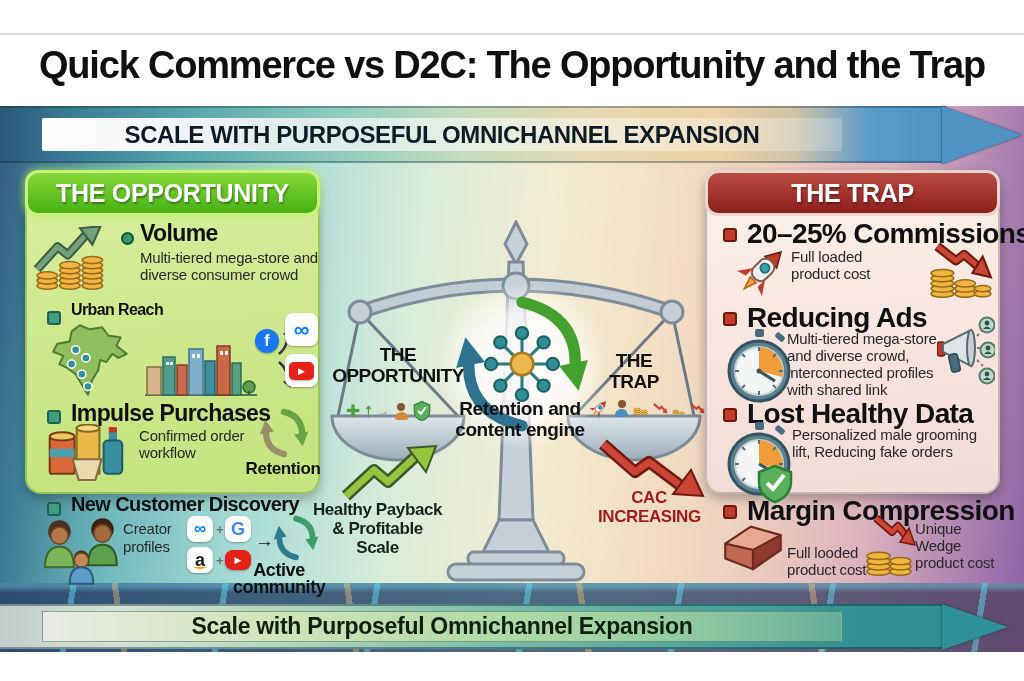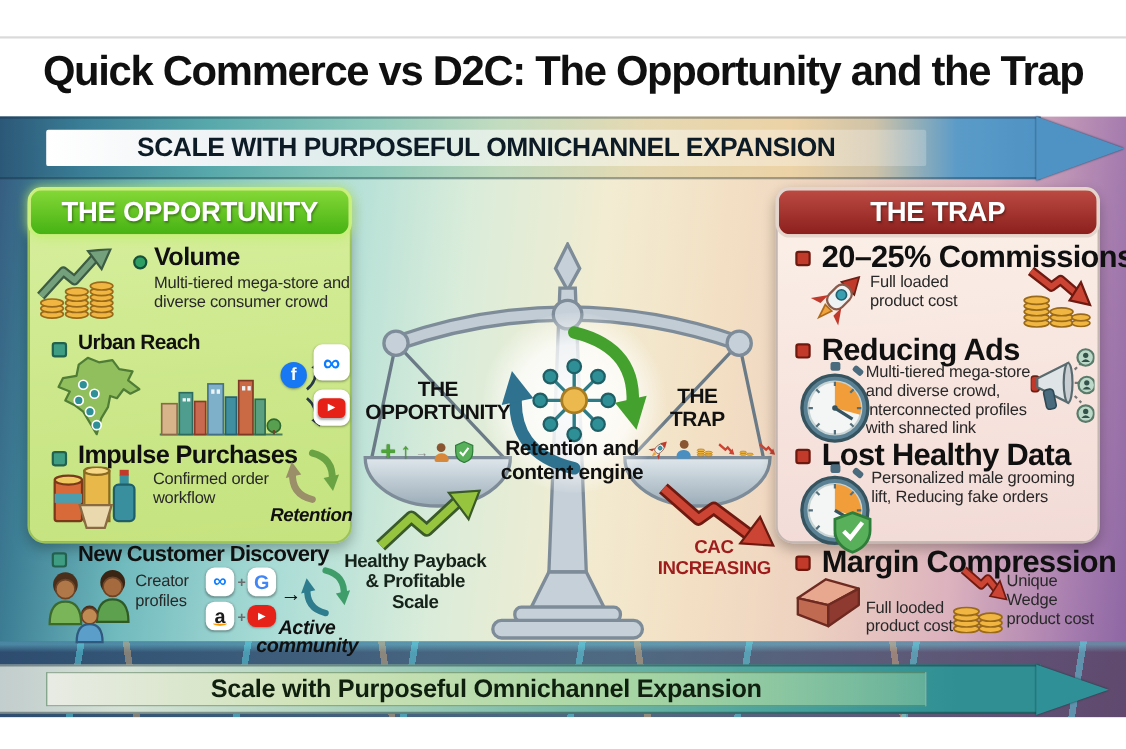--- a/index.html
+++ b/index.html
@@ -79,21 +79,21 @@
   #trap-header { left:705px; background:linear-gradient(180deg,#bb4a42 0%,#8c1f1d 100%);
     border:3px solid #e4d6cd; }
   .panel > * { position:absolute; }
 
   .item-title { font-weight:800; color:#101010; letter-spacing:-0.6px; font-size:21px; white-space:nowrap; }
   .trap .item-title { font-size:28px; }
   .desc { font-size:15px; font-weight:500; color:#282828; line-height:17px; letter-spacing:-0.2px; }
   .blt-dot { width:13px; height:13px; border-radius:50%; background:#2f9e62; border:2.5px solid #17503a; }
   .blt-sq { width:14px; height:14px; border-radius:3px; background:#3f9d84; border:2px solid #23604e; }
   .blt-sq.red { background:#c23b2a; border-color:#6e180e; }
-  .badge { font-weight:800; color:#101010; font-size:16px; letter-spacing:-0.4px; text-align:center; line-height:17px;font-style:italic; }
+  .badge { font-weight:800; color:#101010; font-size:16px; letter-spacing:-0.4px; text-align:center; line-height:17px; }
 
   
   .sq-ic { border-radius:8px; background:#ffffff; box-shadow:0 1px 2px rgba(0,0,0,0.3);
     display:flex; align-items:center; justify-content:center; font-weight:800; }
   .ic-meta { color:#0a7cff; }
   .ic-google { color:#4285F4; }
   .ic-amazon { color:#1b1b1b; position:relative; }
   .ic-amazon i { position:absolute; left:50%; transform:translateX(-50%); bottom:4px; width:13px; height:5px;
     border-bottom:2.5px solid #ff9900; border-radius:0 0 50% 50%; }
   .ic-yt { background:#e62117; color:#ffffff; }
@@ -294,21 +294,21 @@
       </g>
       <path d="M4,42 L24,20 L34,28 L52,8" fill="none" stroke="#3c5c44" stroke-width="9" stroke-linejoin="round"></path>
       <path d="M4,42 L24,20 L34,28 L52,8" fill="none" stroke="#74a07c" stroke-width="5" stroke-linejoin="round"></path>
       <polygon points="46,2 66,0 58,18" fill="#74a07c" stroke="#3c5c44" stroke-width="2"></polygon>
     </svg>
     <span class="blt-dot" style="left:94px;top:60px"></span>
     <div class="item-title" style="left:113px;top:48px;font-size:23px">Volume</div>
     <div class="desc" style="left:113px;top:77px;width:178px">Multi-tiered mega-store and diverse consumer crowd</div>
 
     <span class="blt-sq" style="left:20px;top:139px"></span>
-    <div class="item-title" style="left:44px;top:129px;font-size:19px">Urban Reach</div>
+    <div class="item-title" style="left:44px;top:129px;font-size:16px">Urban Reach</div>
     <svg style="left:14px;top:150px" width="102" height="78" viewBox="0 0 100 74">
       <path d="M38,2 L48,6 L60,4 L66,12 L78,14 L74,22 L84,30 L76,34 L70,30 L64,38 L58,36 L56,46 L50,56 L46,70 L40,60 L34,50 L26,44 L18,40 L22,32 L12,28 L16,20 L28,18 L30,8 Z" fill="#92bf5e" stroke="#4f7d36" stroke-width="2" stroke-linejoin="round"></path>
       <g fill="#2e8f96" stroke="#ffffff" stroke-width="1.5">
         <circle cx="34" cy="26" r="4"></circle>
           <circle cx="30" cy="40" r="4"></circle>
           <circle cx="44" cy="34" r="4"></circle>
         <circle cx="40" cy="50" r="4"></circle>
           <circle cx="46" cy="62" r="4"></circle>
       </g>
     </svg>

